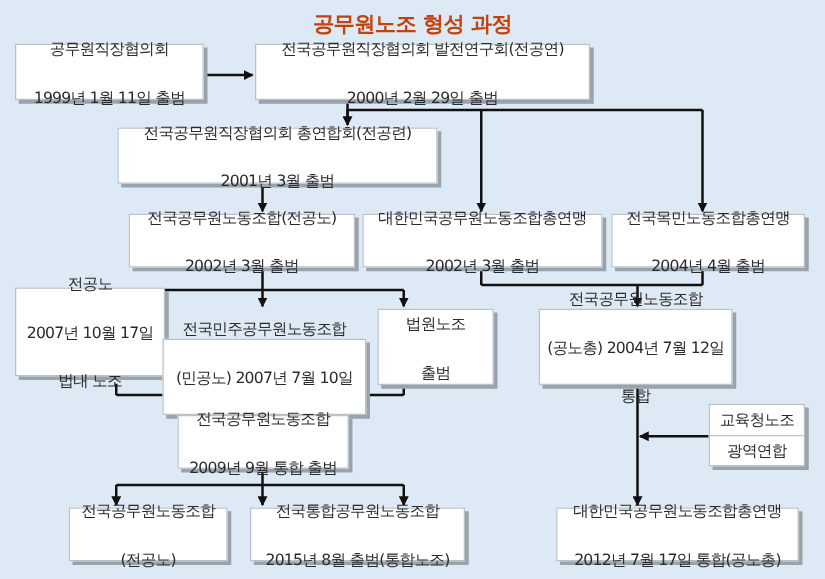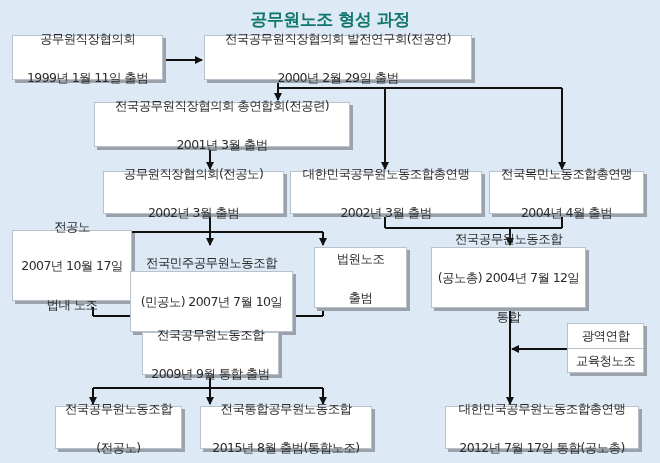--- a/index.html
+++ b/index.html
@@ -5,21 +5,21 @@
   html, body { margin: 0; padding: 0; }
   body {
     width: 660px; height: 463px; overflow: hidden;
     background: #dde9f4;
     font-family: "DejaVu Sans", "Liberation Sans", sans-serif;
     position: relative;
     color: #222;
   }
   .title {
     position: absolute; left: 0; width: 660px; top: 8px;
-    text-align: center; font-size: 17px; font-weight: bold; color: #0f766e;
+    text-align: center; font-size: 17px; font-weight: bold; color: #c2410c;
     letter-spacing: -0.5px;
   }
   .box {
     position: absolute; background: #fff;
     border: 1px solid #b9c2cb;
     box-shadow: 3px 3px 0 #9aa3ab;
     display: flex; flex-direction: column; justify-content: center; align-items: center;
     text-align: center; font-size: 12.5px; line-height: 17px;
     letter-spacing: -0.6px; color: #2a2a2a;
     box-sizing: border-box; white-space: nowrap; gap: 22px;
@@ -94,21 +94,21 @@
   <span>전국공무원직장협의회 발전연구회(전공연)</span>
   <span>2000년 2월 29일 출범</span>
 </div>
 
 <div class="box" style="left:94px;top:102px;width:256px;height:45px;">
   <span>전국공무원직장협의회 총연합회(전공련)</span>
   <span>2001년 3월 출범</span>
 </div>
 
 <div class="box" style="left:103px;top:171px;width:181px;height:43px;">
-  <span>공무원직장협의회(전공노)</span>
+  <span>전국공무원노동조합(전공노)</span>
   <span>2002년 3월 출범</span>
 </div>
 
 <div class="box" style="left:290px;top:171px;width:192px;height:43px;">
   <span>대한민국공무원노동조합총연맹</span>
   <span>2002년 3월 출범</span>
 </div>
 
 <div class="box" style="left:489px;top:171px;width:155px;height:43px;">
   <span>전국목민노동조합총연맹</span>
@@ -120,39 +120,39 @@
   <span>2007년 10월 17일</span>
   <span>법내 노조</span>
 </div>
 
 <div class="box" style="left:130px;top:247px;width:163px;height:61px;margin-top:24px;">
   <span>전국민주공무원노동조합</span>
   <span>(민공노) 2007년 7월 10일</span>
   <span>출범</span>
 </div>
 
-<div class="box" style="left:302px;top:247px;width:93px;height:61px;margin-left:12px;">
+<div class="box" style="left:302px;top:247px;width:93px;height:61px;">
   <span>법원노조</span>
   <span>출범</span>
 </div>
 
 <div class="box" style="left:431px;top:247px;width:155px;height:61px;">
   <span>전국공무원노동조합</span>
   <span>(공노총) 2004년 7월 12일</span>
   <span>통합</span>
 </div>
 
 <div class="box" style="left:142px;top:332px;width:137px;height:43px;">
   <span>전국공무원노동조합</span>
   <span>2009년 9월 통합 출범</span>
 </div>
 
 <div class="small-stack" style="left:567px;top:323px;width:77px;height:50px;">
+  <div>교육청노조</div>
   <div>광역연합</div>
-  <div>교육청노조</div>
 </div>
 
 <div class="box" style="left:55px;top:406px;width:127px;height:43px;">
   <span>전국공무원노동조합</span>
   <span>(전공노)</span>
 </div>
 
 <div class="box" style="left:200px;top:406px;width:172px;height:43px;">
   <span>전국통합공무원노동조합</span>
   <span>2015년 8월 출범(통합노조)</span>

